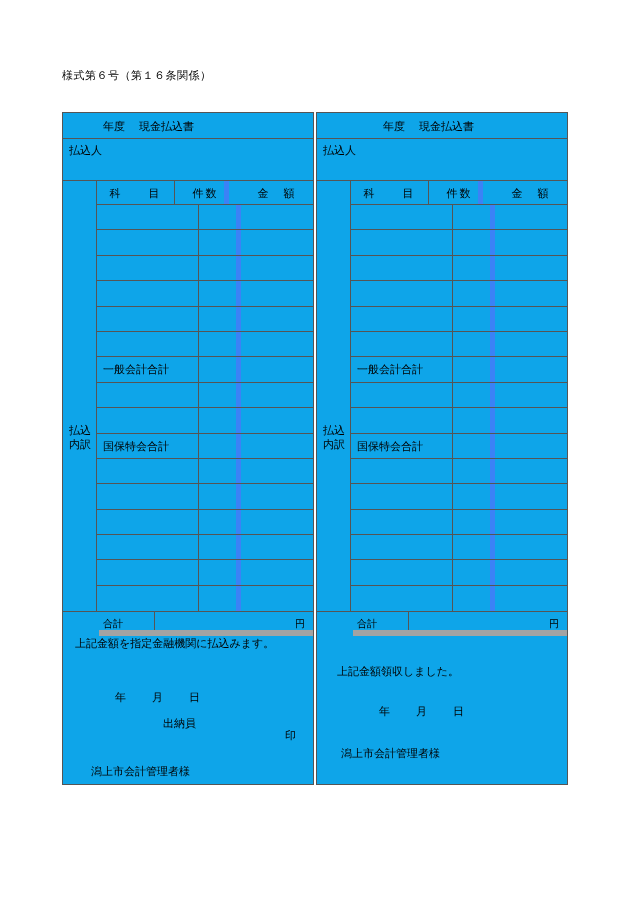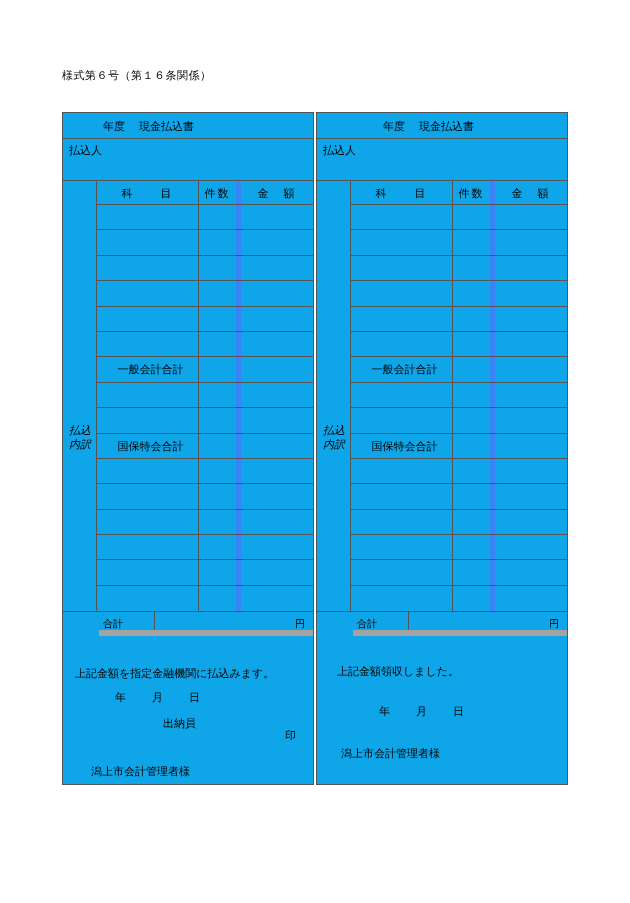--- a/index.html
+++ b/index.html
@@ -72,53 +72,51 @@
     border-bottom: 1px solid #555;
     box-sizing: border-box;
   }
   .grid-side {
     width: 34px;
     flex: 0 0 34px;
     border-right: 1px solid #555;
     box-sizing: border-box;
     position: relative;
     font-size: 11px;
-    font-style: italic;
   }
   .grid-side .vlabel {
     position: absolute;
     left: 5px;
     top: 242px;
     width: 24px;
     line-height: 14px;
     text-align: center;
   }
   .grid-main {
     flex: 1 1 auto;
   }
   .row {
     display: flex;
     height: 25.4px;
     border-bottom: 1px solid #555;
     box-sizing: border-box;
   }
   .row:last-child { border-bottom: none; }
-  .row.head { height: 24px; }
+  .row.head { height: 24px; gap: 12px; }
   .cell {
     box-sizing: border-box;
     font-size: 11px;
     line-height: 24px;
     overflow: hidden;
     white-space: nowrap;
   }
   .c-item {
     flex: 1 1 auto;
     border-right: 1px solid #555;
     padding-left: 6px;
-    text-align: center;
   }
   .c-cnt {
     width: 42px;
     flex: 0 0 42px;
     border-right: 5px solid #3b82f6;
     text-align: center;
   }
   .c-amt {
     width: 72px;
     flex: 0 0 72px;
@@ -154,21 +152,21 @@
   
   .footer {
     height: 148px;
     box-sizing: border-box;
     position: relative;
     font-size: 11px;
   }
   .f-line { position: absolute; white-space: nowrap; }
 
   
-  #slip-left .f-stmt   { left: 12px;  top: 30px; }
+  #slip-left .f-stmt   { left: 12px;  top: 0; }
   #slip-left .f-date   { left: 52px;  top: 54px; letter-spacing: 0; }
   #slip-left .f-date .sp { display: inline-block; width: 26px; }
   #slip-left .f-officer{ left: 100px; top: 80px; }
   #slip-left .f-seal   { left: 222px; top: 92px; }
   #slip-left .f-to     { left: 28px;  top: 128px; }
 
   
   #slip-right .f-stmt   { left: 20px; top: 28px; }
   #slip-right .f-date   { left: 62px; top: 68px; }
   #slip-right .f-date .sp { display: inline-block; width: 26px; }

